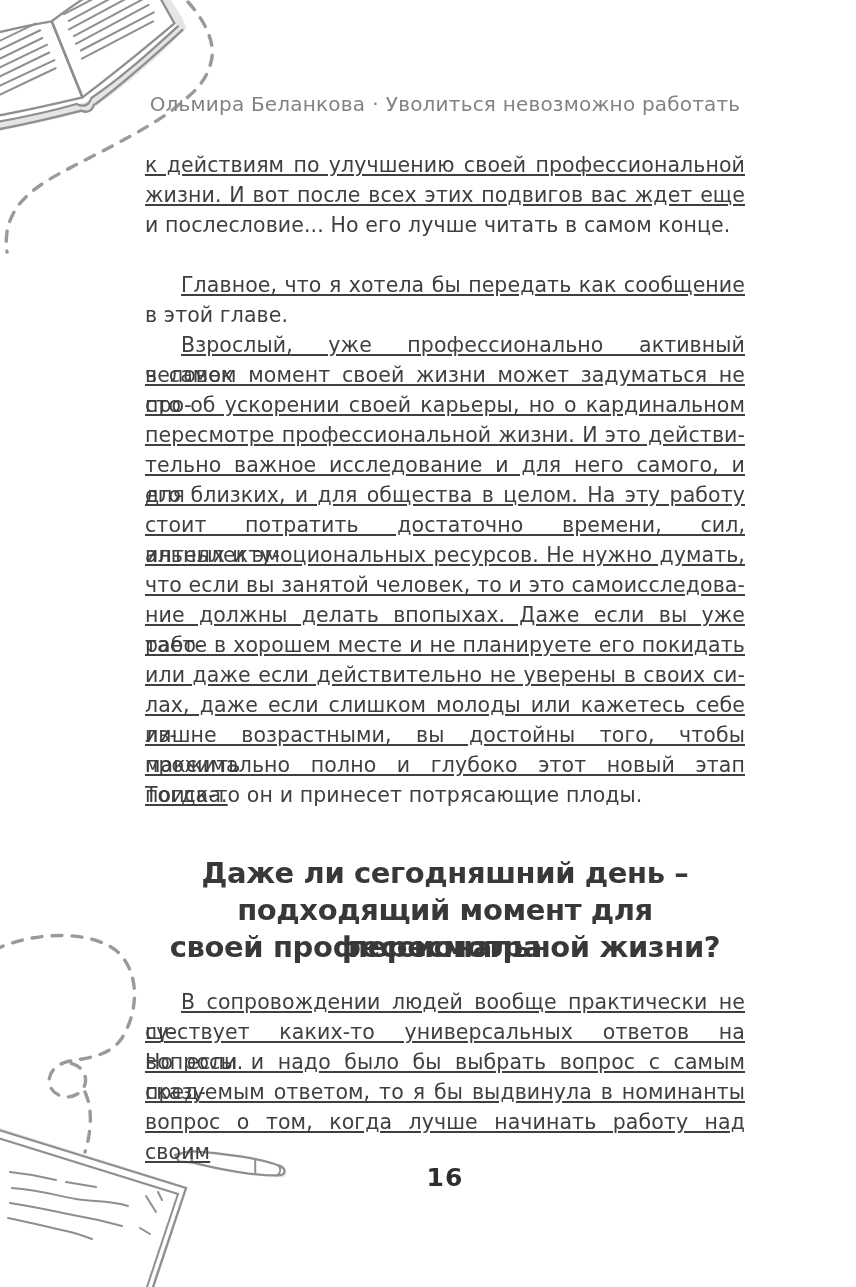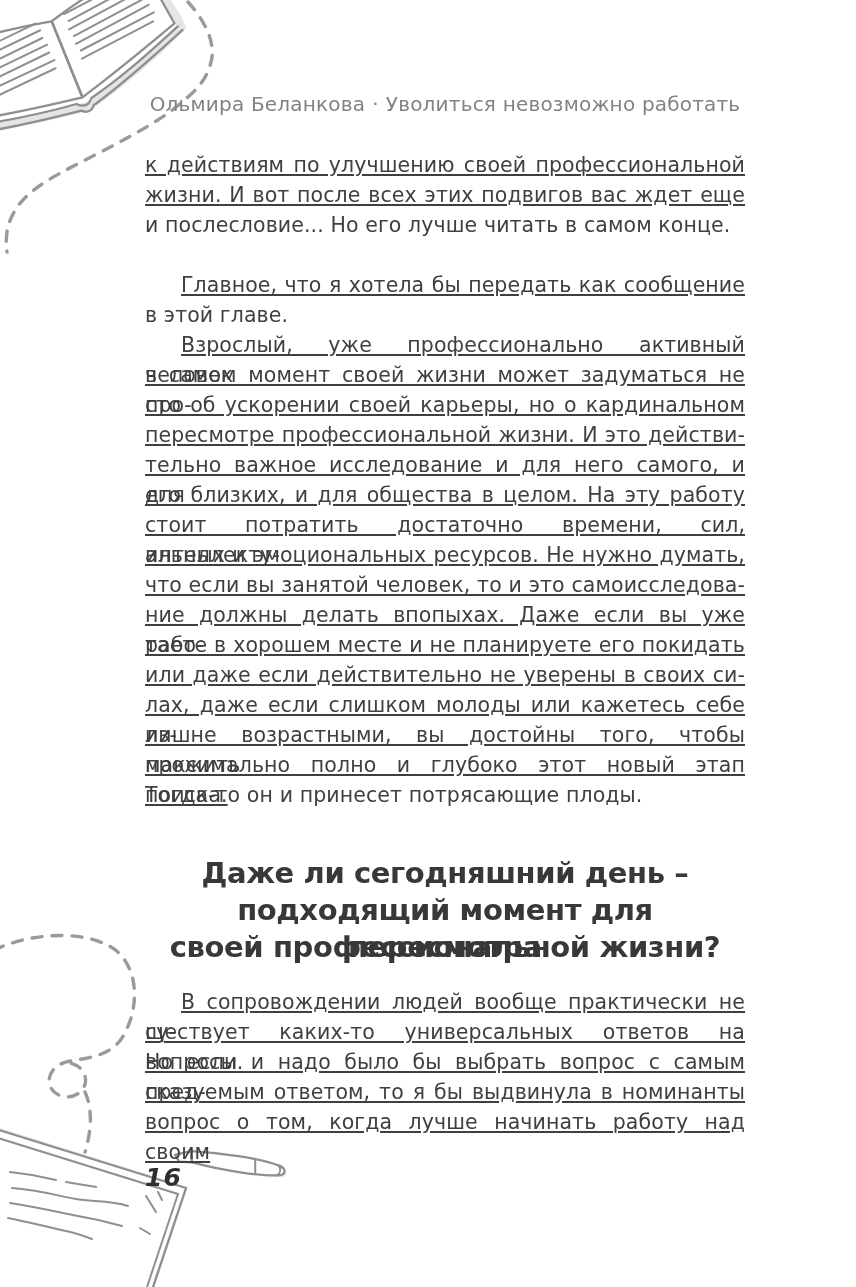--- a/index.html
+++ b/index.html
@@ -33,22 +33,22 @@
   .line.last{text-align:left;}
   .line.ind{text-indent:36px;}
   .block.gap{margin-top:30px;}
   .block.heading{margin:45px 0 21px 0;}
   .line.h{
     font-size:29px;line-height:37px;height:37px;text-align:center;
     font-weight:bold;color:var(--heading);letter-spacing:-0.4px;
   }
 
   .page-number{
-    position:absolute;left:145px;width:600px;top:1163px;
-    font-style:italic;font-weight:bold;font-size:25px;color:var(--pagenum);
+    position:absolute;left:145px;width:600px;top:1163px;text-align:center;
+    font-weight:bold;font-size:25px;color:var(--pagenum);
     letter-spacing:1px;
   }
 </style>
 </head>
 <body style="--text: #3f3f3f; --heading: #383838; --muted: #828282; --sketch: #8f8f8f; --sketch-light: #e0e0e0; --pagenum: #2e2e2e;">
 
 <svg class="sketch-layer" width="856" height="1287" viewBox="0 0 856 1287" xmlns="http://www.w3.org/2000/svg">
 
   <g transform="translate(48,12) rotate(-22)">
     <path class="sk-shadow" d="M-116,82 C-60,94 -4,102 4,102 C48,92 90,76 118,64"></path>

